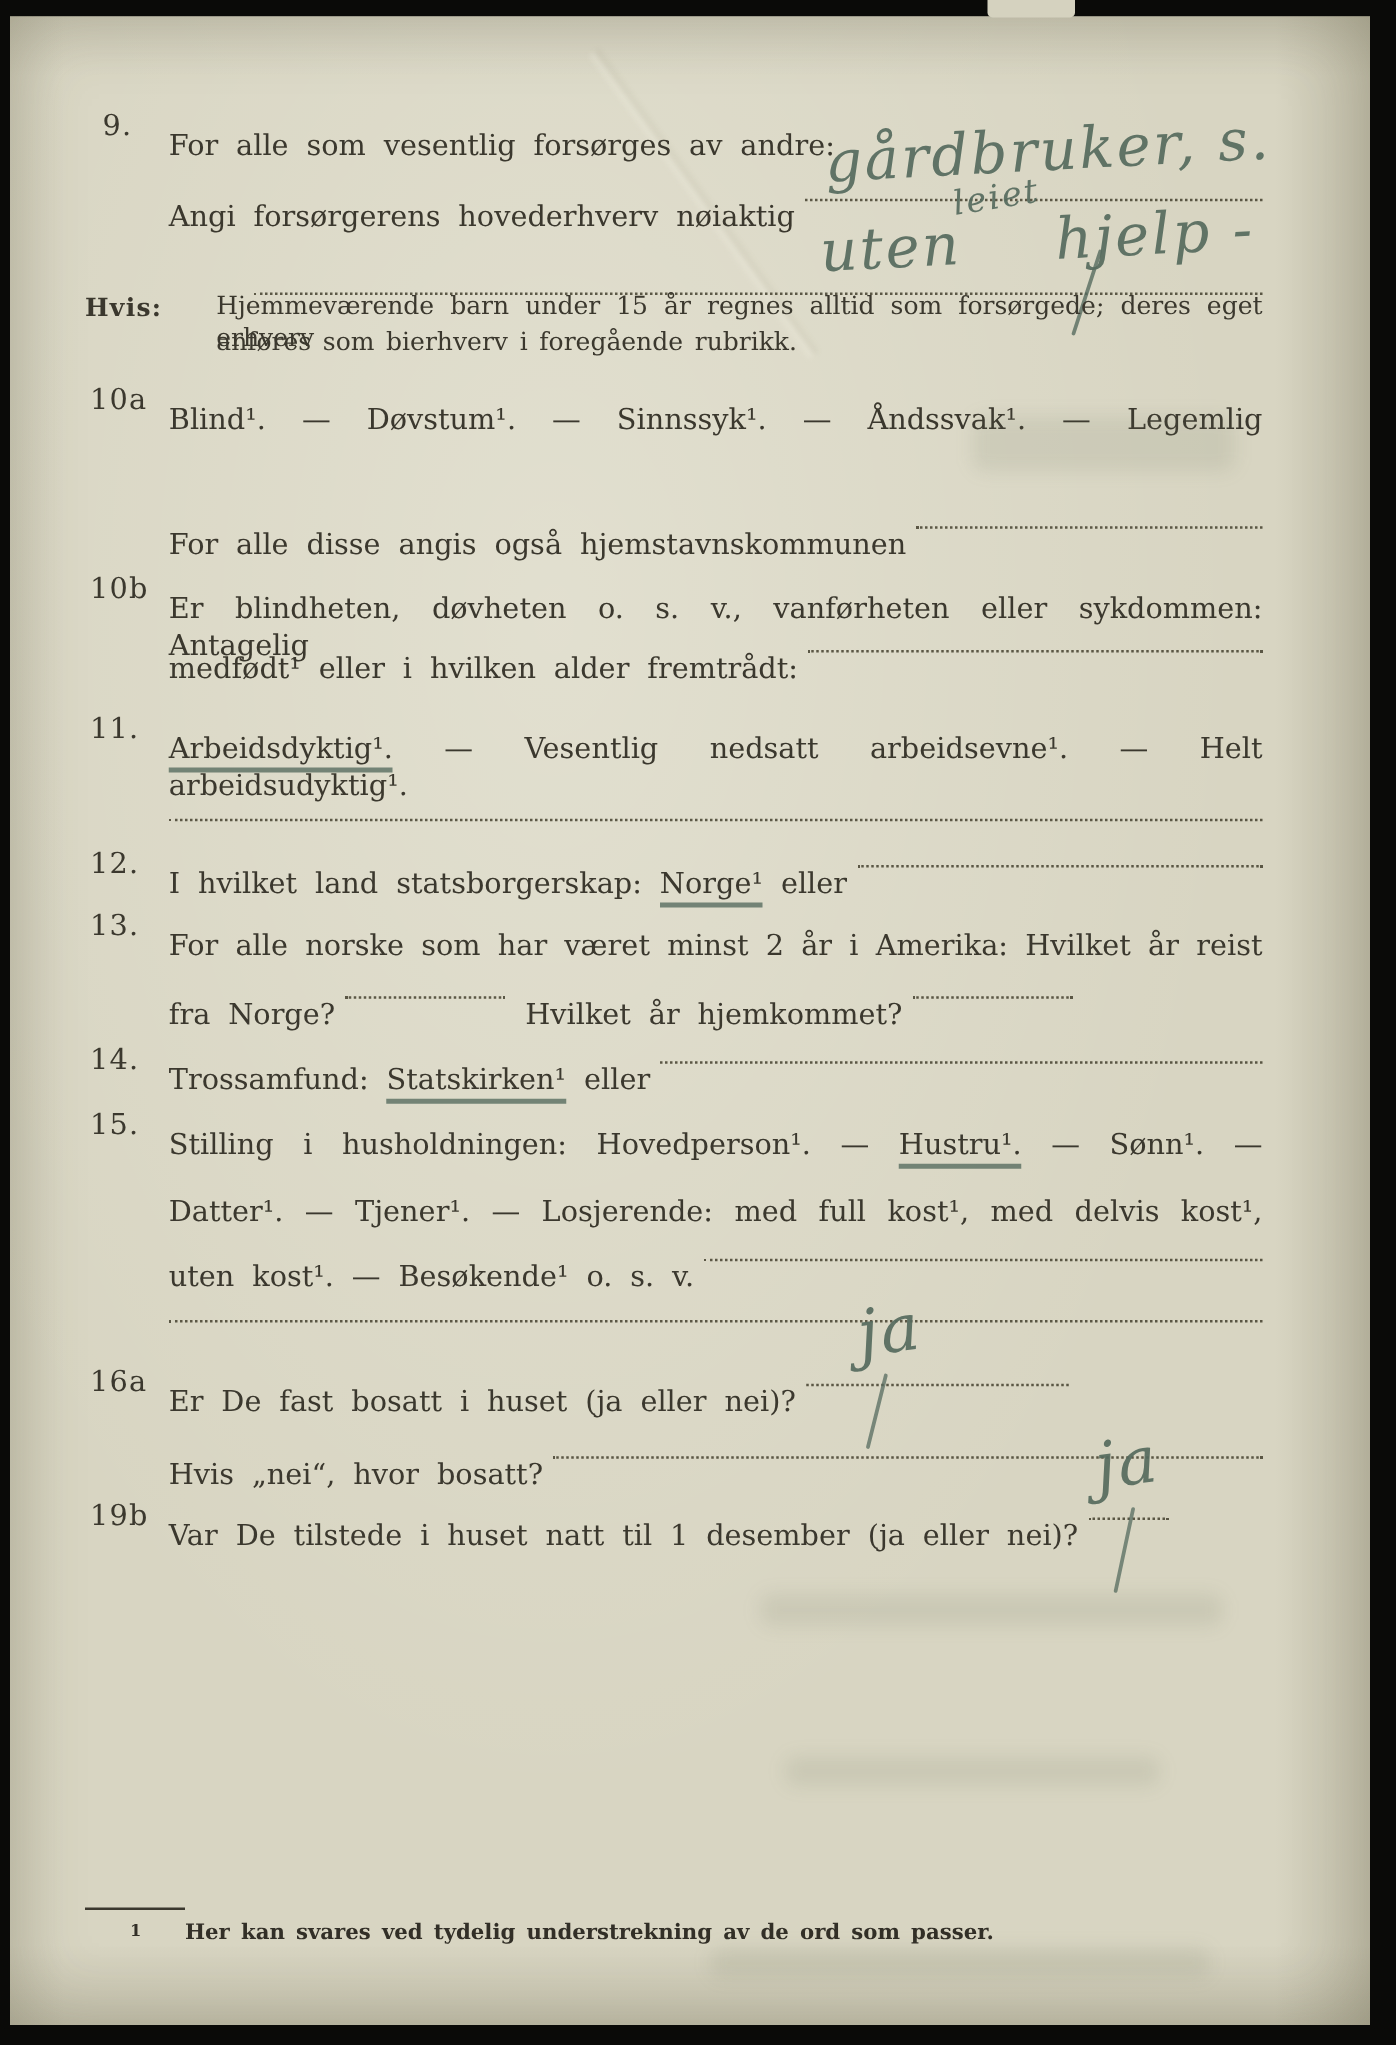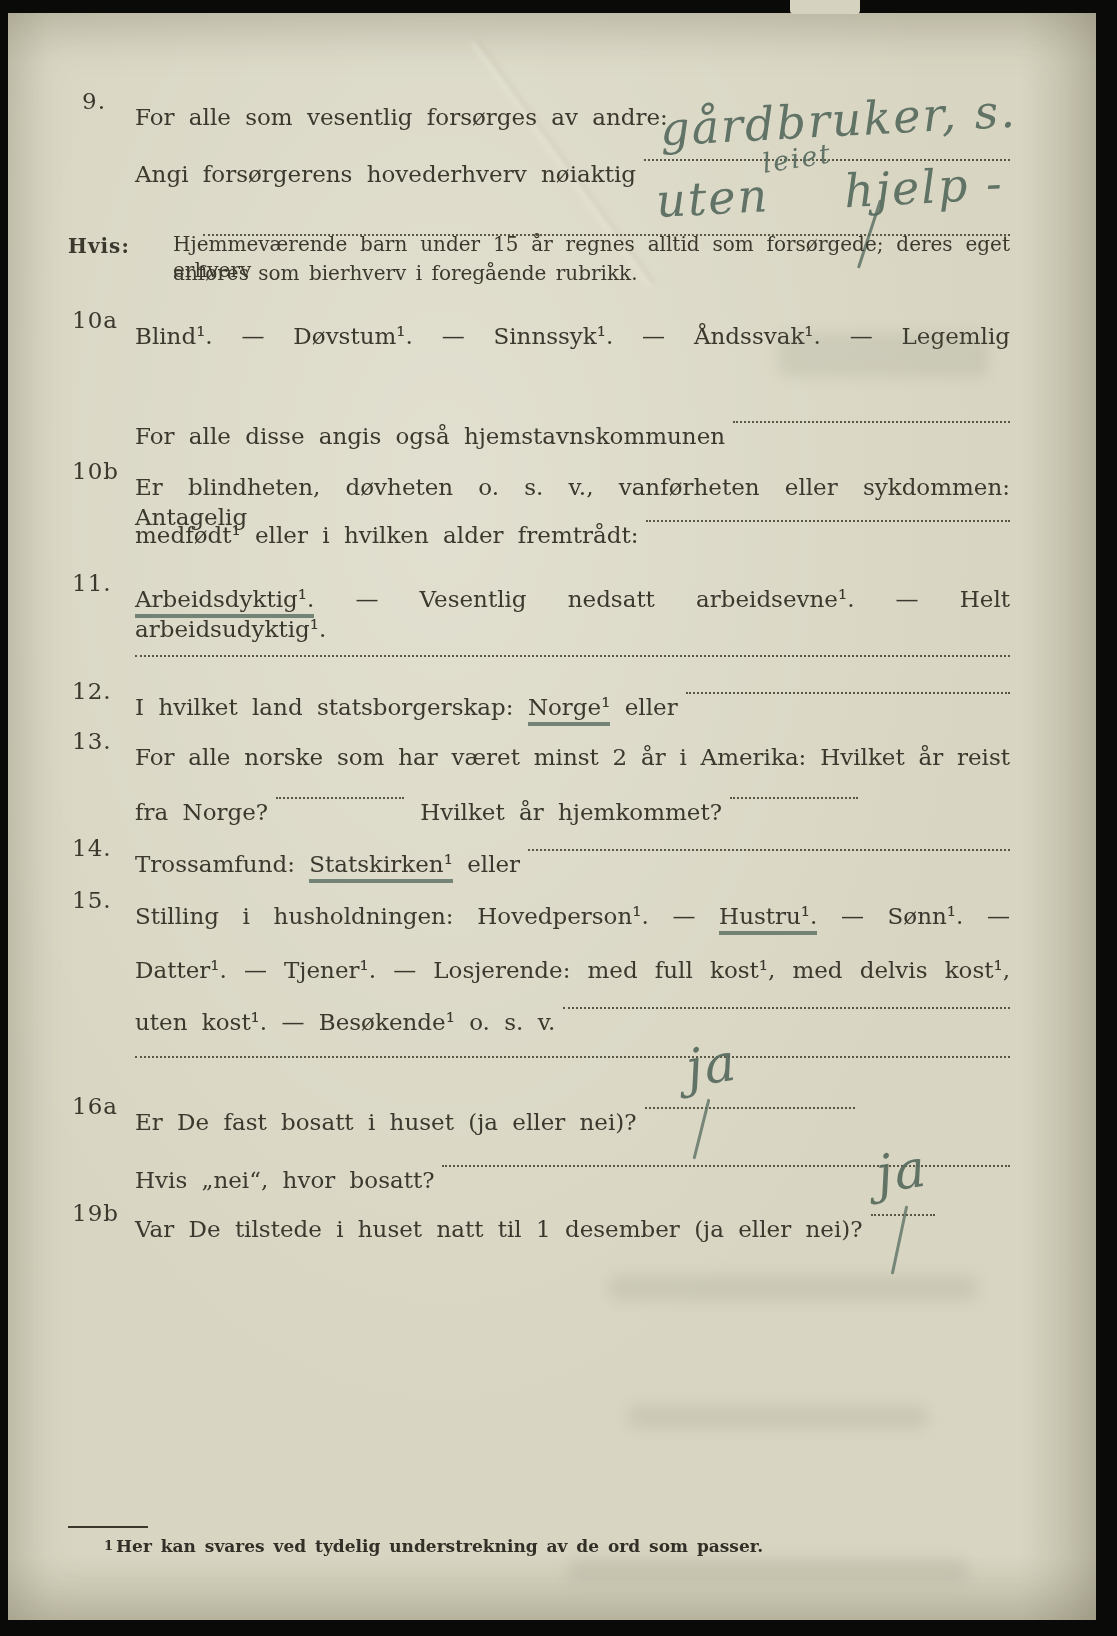--- a/index.html
+++ b/index.html
@@ -51,21 +51,21 @@
   }
   .hw-big { font-size:46px; transform:rotate(-3deg); letter-spacing:2px; }
   .hw-ja { font-size:52px; transform:rotate(-8deg); letter-spacing:2px; }
   .hw-insert { position:absolute; font-size:27px; top:-24px; left:108px; transform:rotate(-6deg); }
   .caret-stroke { position:absolute; width:3px; background:rgba(86,107,95,.8); border-radius:2px; }
   .tail { position:absolute; width:3px; background:rgba(86,107,95,.75); border-radius:2px; }
 
   .rule { position:absolute; border-bottom:2px solid #3b382e; }
   .footnote { position:absolute; left:60px; width:942px; font-size:17px; font-weight:bold; color:#322f27; }
   .fn-marker { position:absolute; left:36px; top:2px; font-size:13px; }
-  .fn-text { margin-left:48px; word-spacing:3px; }
+  .fn-text { margin-left:80px; word-spacing:3px; }
 </style>
 </head>
 <body>
 
 <div class="paper">
 
   <div class="crease"></div>
 
   <div class="row" style="top:73px">
     <span class="num" style="left:14px">9.</span>

